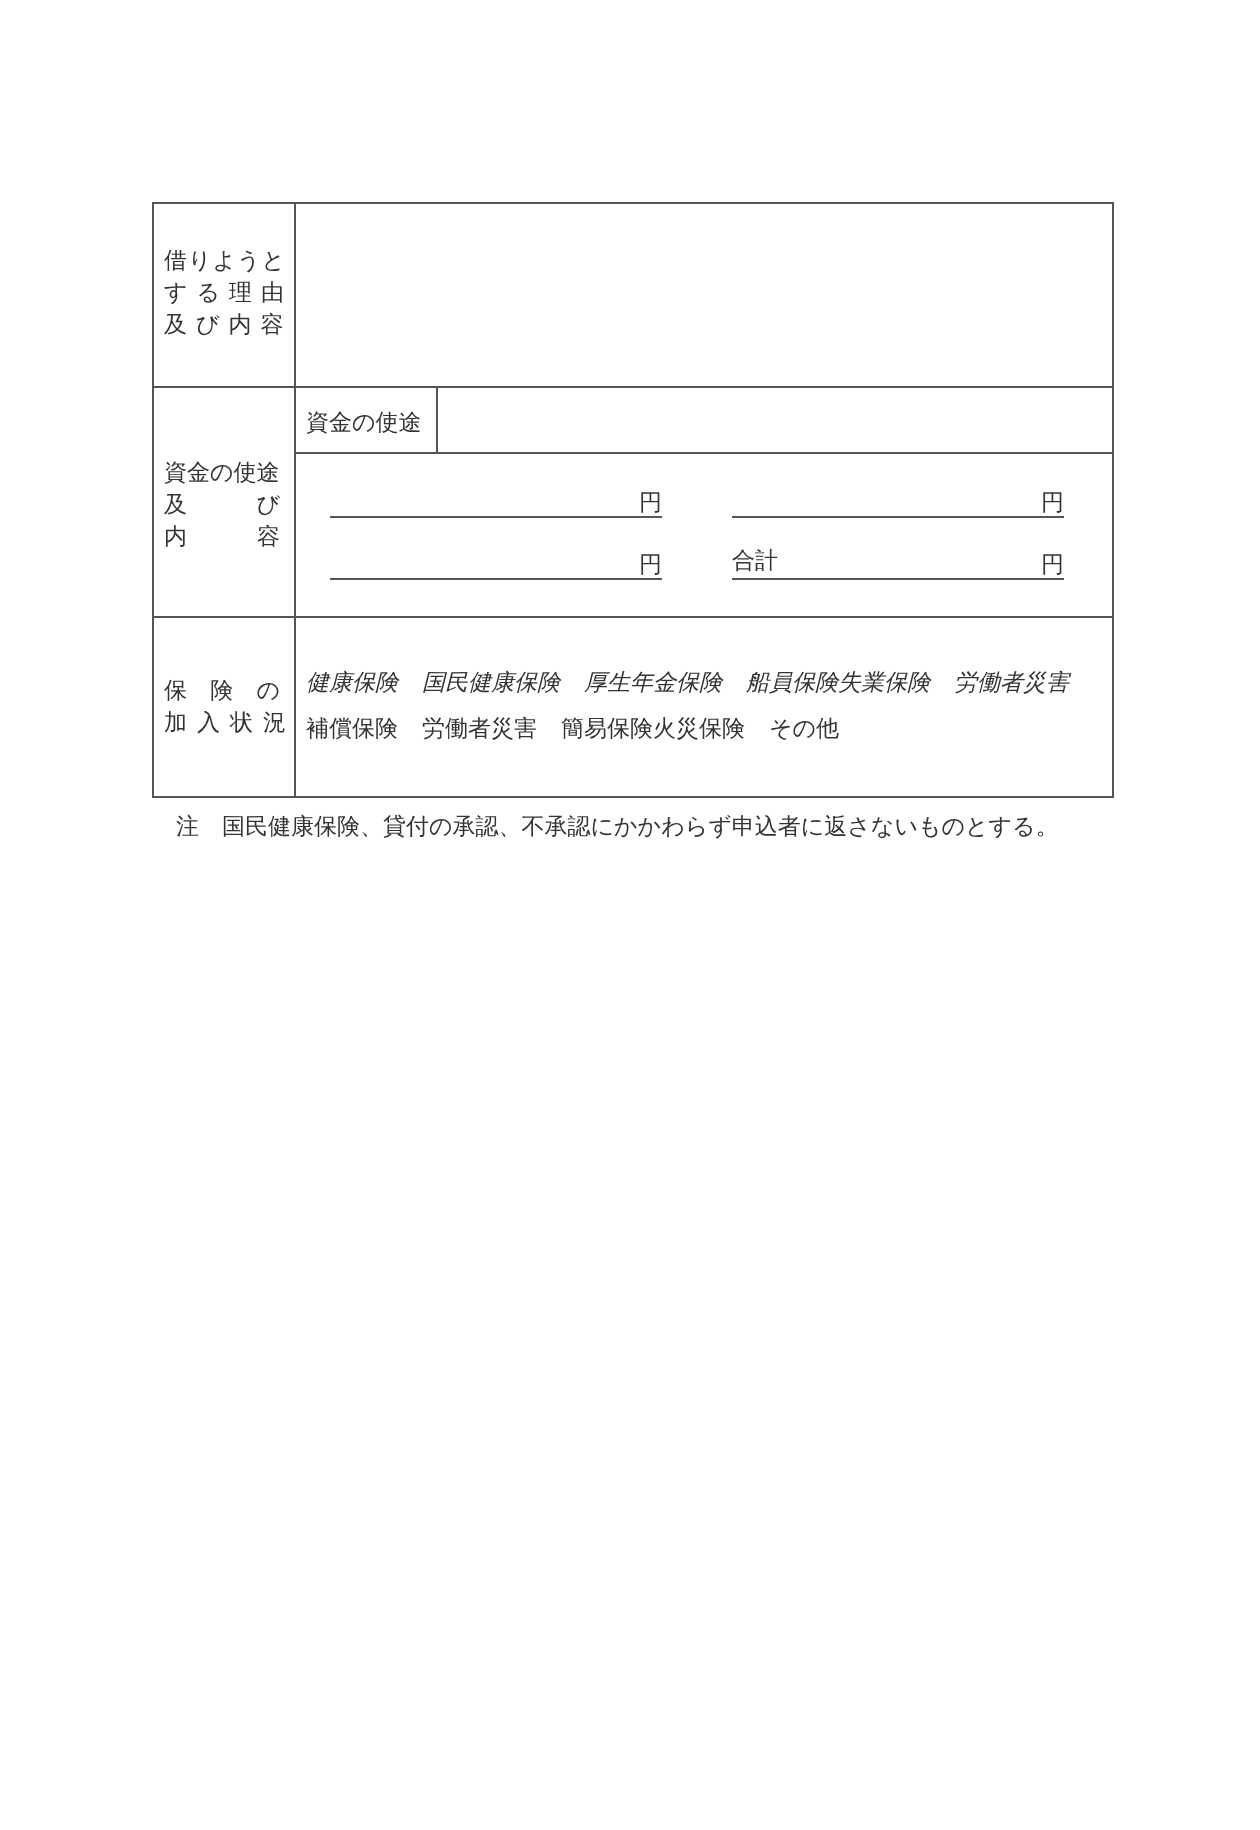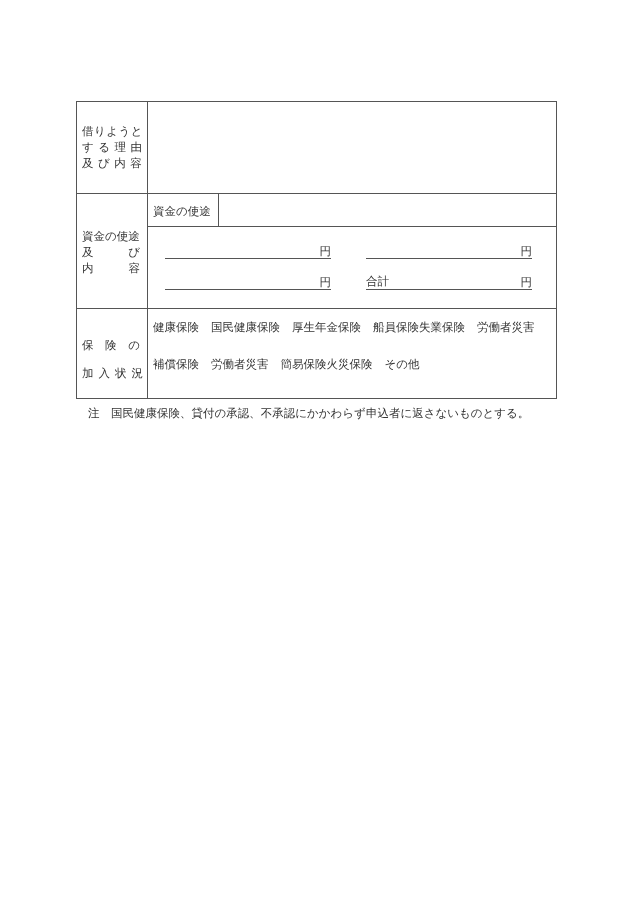--- a/index.html
+++ b/index.html
@@ -76,22 +76,22 @@
   <span class="txt" style="right:0;top:0;">円</span>
 </div>
 <div class="uline" style="left:366px;top:289px;width:166px;"></div>
 
 <div class="txt" style="left:82px;top:337px;">
   <div style="display:flex;justify-content:space-between;width:58px;">
       <span>保</span>
       <span>険</span>
       <span>の</span>
     </div>
-  <div style="letter-spacing:5px;margin-top:12px;">加入状況</div>
+  <div style="letter-spacing:5px;margin-top:0;">加入状況</div>
 </div>
-<div class="txt" style="left:153px;top:319px;">
+<div class="txt" style="left:153px;top:333px;font-style:italic;">
   <span>健康保険</span><span style="display:inline-block;width:12px"></span><span>国民健康保険</span><span style="display:inline-block;width:12px"></span><span>厚生年金保険</span><span style="display:inline-block;width:12px"></span><span>船員保険失業保険</span><span style="display:inline-block;width:12px"></span><span>労働者災害</span>
 </div>
 <div class="txt" style="left:153px;top:356px;">
   <span>補償保険</span><span style="display:inline-block;width:12px"></span><span>労働者災害</span><span style="display:inline-block;width:12px"></span><span>簡易保険火災保険</span><span style="display:inline-block;width:12px"></span><span>その他</span>
 </div>
 
 <div class="txt" style="left:88px;top:405px;">注　国民健康保険、貸付の承認、不承認にかかわらず申込者に返さないものとする。</div>
 
 </body></html>

